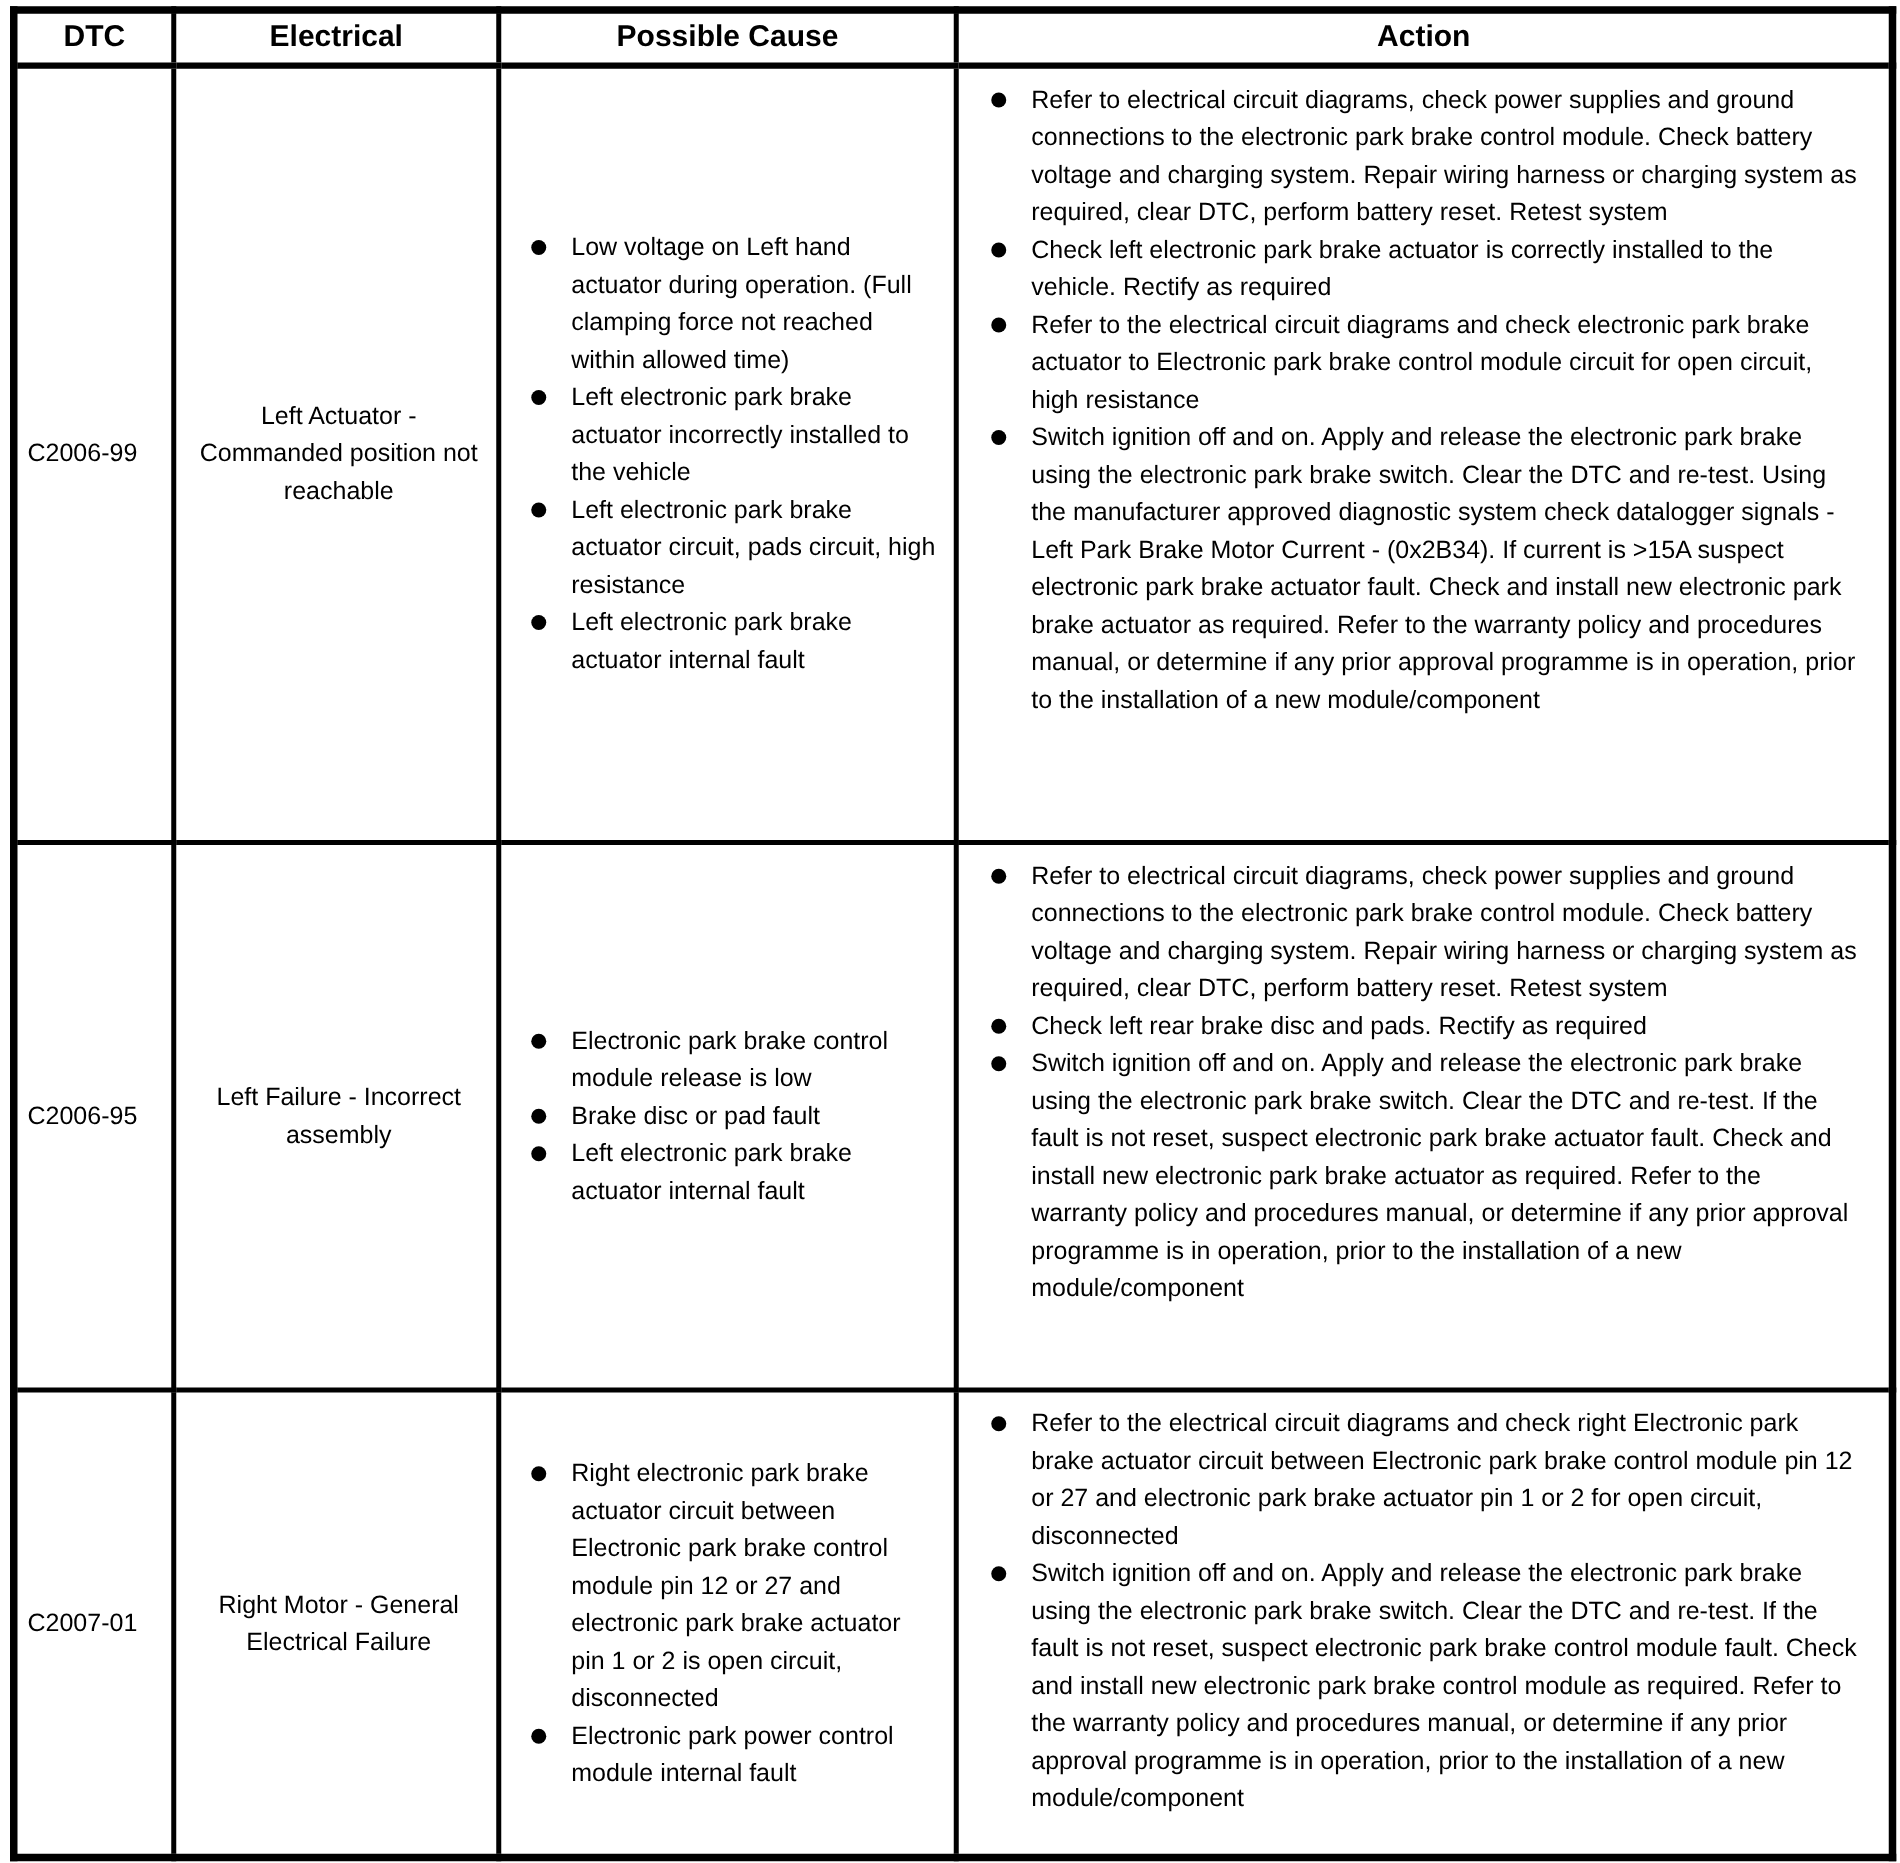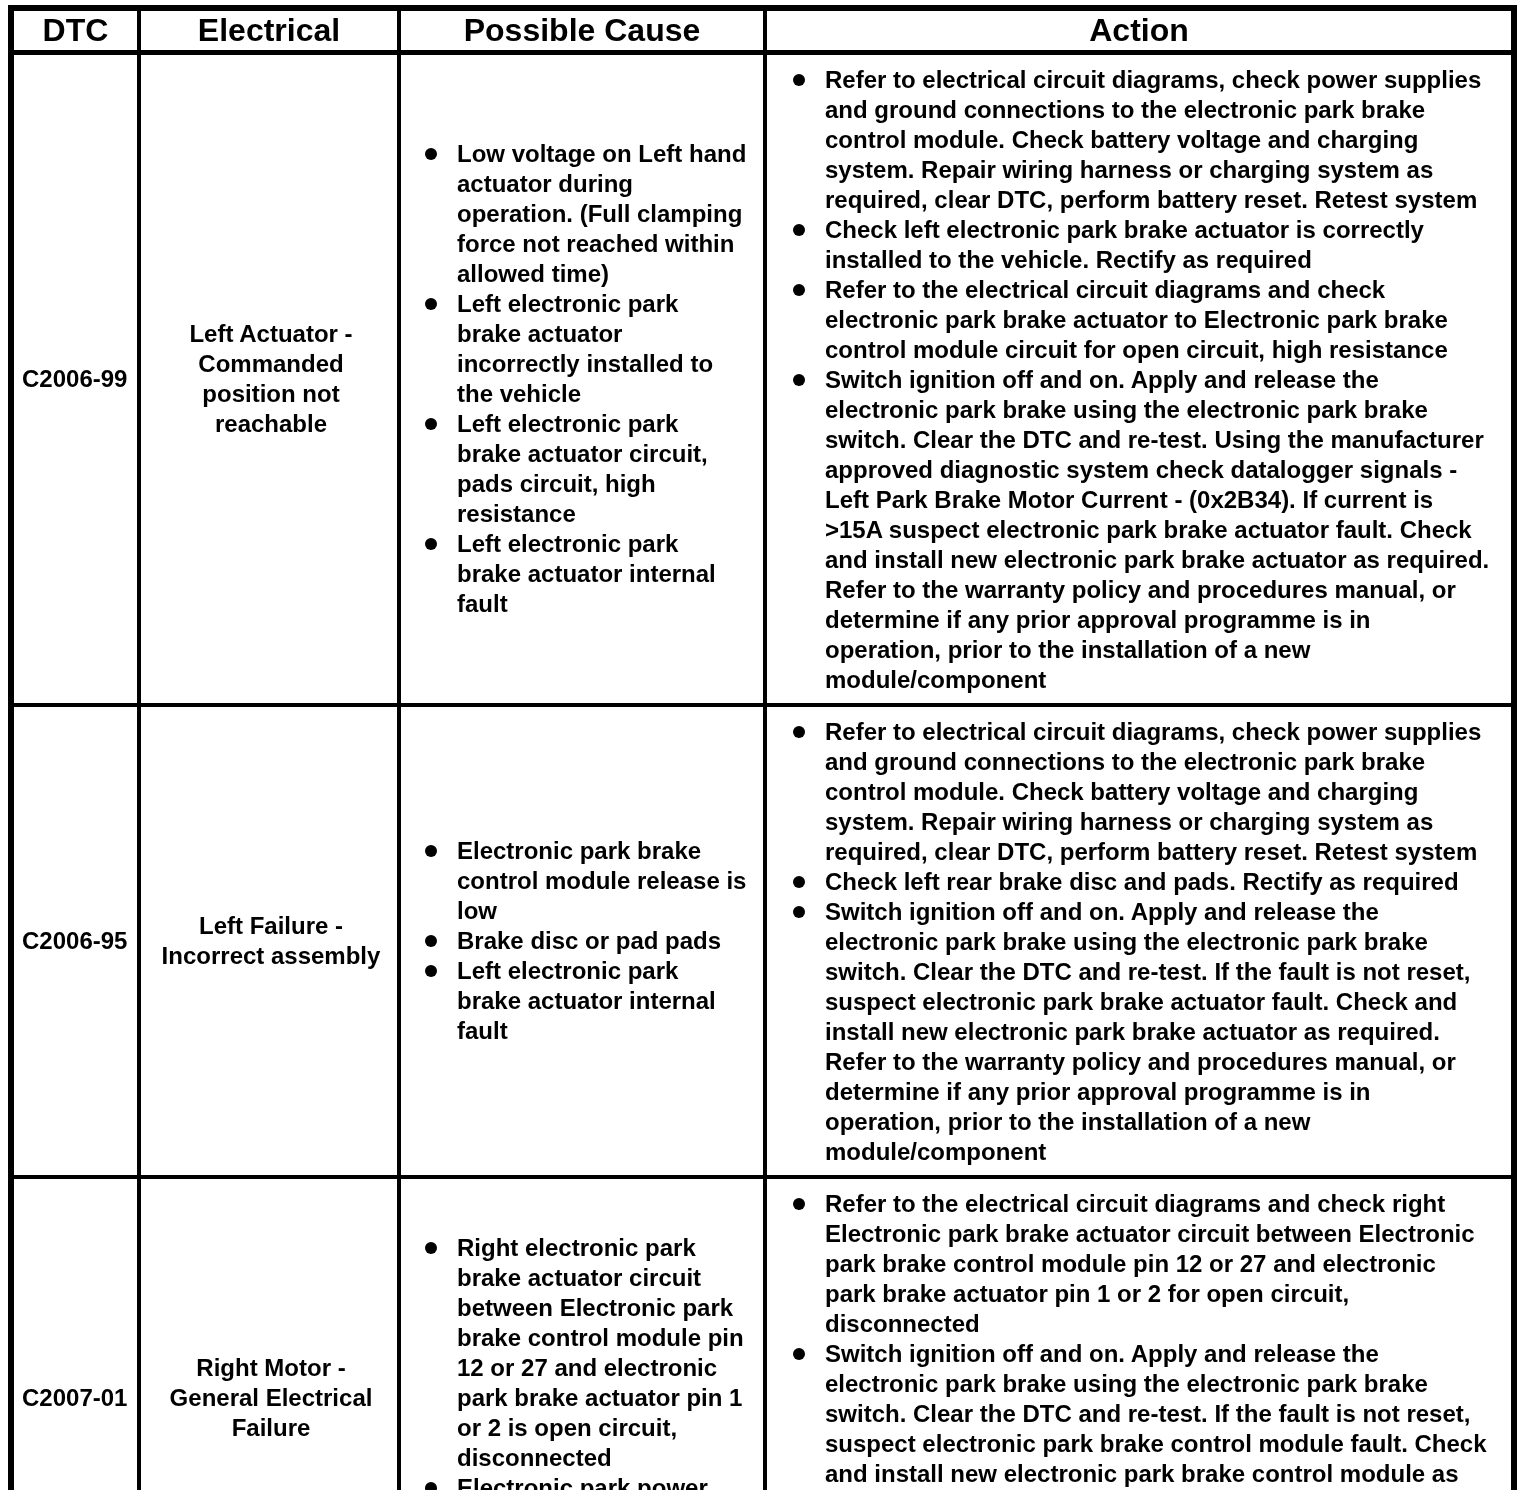--- a/index.html
+++ b/index.html
@@ -23,33 +23,32 @@
     width: 1503px;
     border-collapse: collapse;
     table-layout: fixed;
   }
   table.dtc-table, table.dtc-table th, table.dtc-table td {
     border: 4px solid #000000;
   }
   table.dtc-table { border: 6px solid #000000; }
   thead tr { height: 44px; }
   th {
-    font-size: 32px;
+    font-size: 24px;
     font-weight: bold;
     text-align: center;
     vertical-align: middle;
     padding: 0 4px;
     border-bottom-width: 5px !important;
   }
   td {
-    font-size: 24px;
+    font-size: 20px;
     line-height: 30px;
     vertical-align: middle;
     overflow: hidden;
-    font-weight: bold;
   }
   tbody tr:nth-child(1) { height: 622px; }
   tbody tr:nth-child(2) { height: 438px; }
   tbody tr:nth-child(3) { height: 374px; }
 
   td.cell-dtc      { padding: 0 4px 0 8px; }
   td.cell-desc     { padding: 0 6px 0 10px; text-align: center; }
   td.cell-causes   { padding: 0; }
   td.cell-actions  { padding: 10px 0 8px 0; vertical-align: top; }
 
@@ -112,21 +111,21 @@
               <li class="bullet-item"><span class="bullet-icon"></span><span class="item-text">Switch ignition off and on. Apply and release the electronic park brake using the electronic park brake switch. Clear the DTC and re-test. Using the manufacturer approved diagnostic system check datalogger signals - Left Park Brake Motor Current - (0x2B34). If current is &gt;15A suspect electronic park brake actuator fault. Check and install new electronic park brake actuator as required. Refer to the warranty policy and procedures manual, or determine if any prior approval programme is in operation, prior to the installation of a new module/component</span></li>
             </ul>
           </td>
         </tr>
         <tr>
           <td class="cell-dtc">C2006-95</td>
           <td class="cell-desc">Left Failure - Incorrect assembly</td>
           <td class="cell-causes">
             <ul class="bullets">
               <li class="bullet-item"><span class="bullet-icon"></span><span class="item-text">Electronic park brake control module release is low</span></li>
-              <li class="bullet-item"><span class="bullet-icon"></span><span class="item-text">Brake disc or pad pads</span></li>
+              <li class="bullet-item"><span class="bullet-icon"></span><span class="item-text">Brake disc or pad fault</span></li>
               <li class="bullet-item"><span class="bullet-icon"></span><span class="item-text">Left electronic park brake actuator internal fault</span></li>
             </ul>
           </td>
           <td class="cell-actions">
             <ul class="bullets">
               <li class="bullet-item"><span class="bullet-icon"></span><span class="item-text">Refer to electrical circuit diagrams, check power supplies and ground connections to the electronic park brake control module. Check battery voltage and charging system. Repair wiring harness or charging system as required, clear DTC, perform battery reset. Retest system</span></li>
               <li class="bullet-item"><span class="bullet-icon"></span><span class="item-text">Check left rear brake disc and pads. Rectify as required</span></li>
               <li class="bullet-item"><span class="bullet-icon"></span><span class="item-text">Switch ignition off and on. Apply and release the electronic park brake using the electronic park brake switch. Clear the DTC and re-test. If the fault is not reset, suspect electronic park brake actuator fault. Check and install new electronic park brake actuator as required. Refer to the warranty policy and procedures manual, or determine if any prior approval programme is in operation, prior to the installation of a new module/component</span></li>
             </ul>
           </td>

